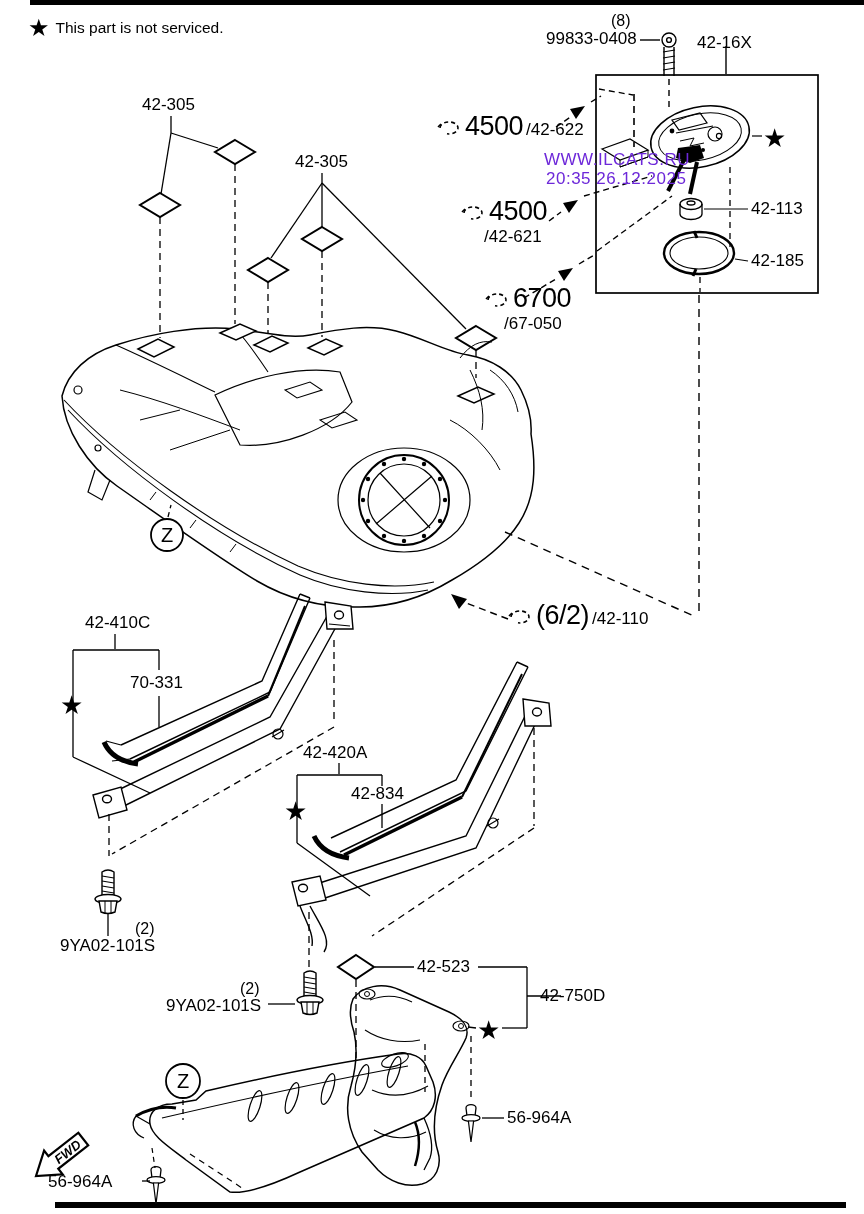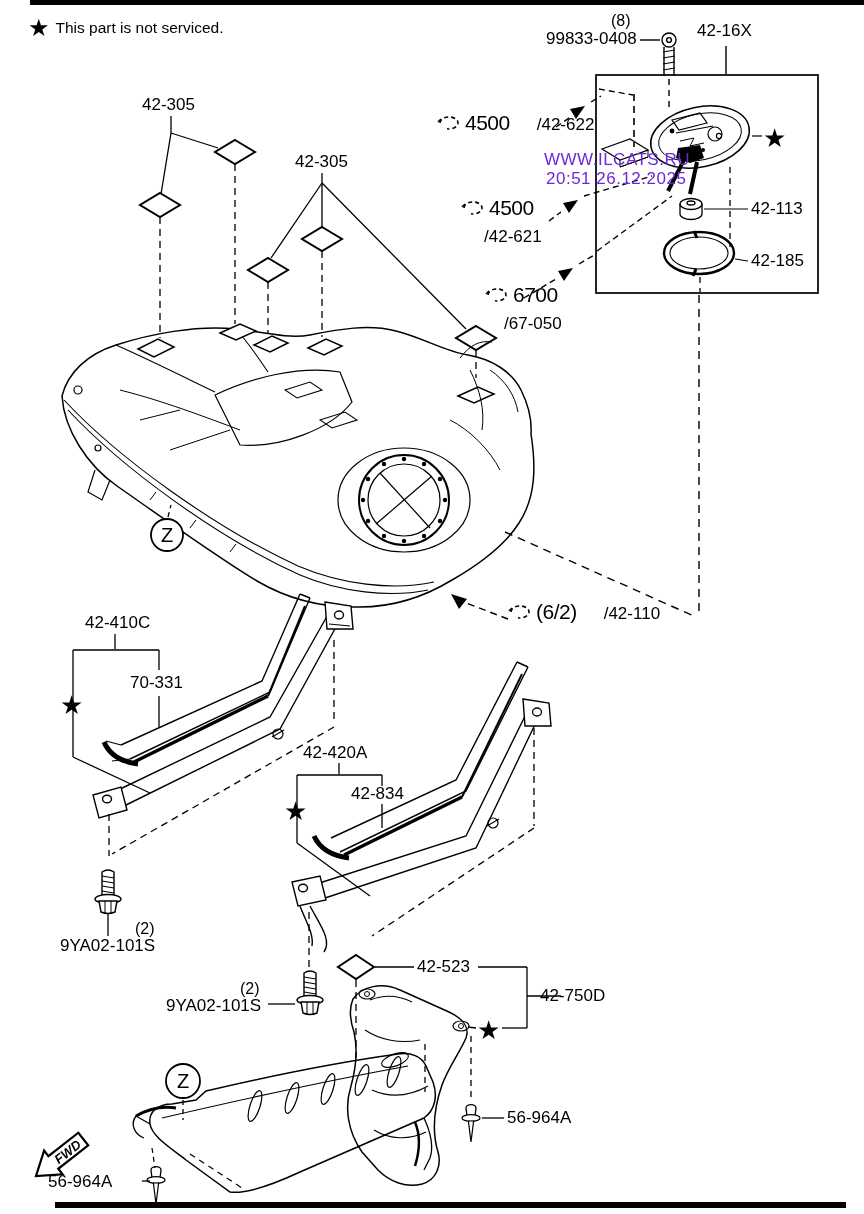--- a/index.html
+++ b/index.html
@@ -2,22 +2,22 @@
 <html><head>
 <meta charset="utf-8">
 <style>
   html,body{margin:0;padding:0;background:#fff;}
   .canvas{position:relative;width:864px;height:1214px;background:#fff;overflow:hidden;
           font-family:"Liberation Sans",sans-serif;color:#000;}
   .art{position:absolute;left:0;top:0;}
   .lbl{position:absolute;font-size:17px;line-height:1.05;white-space:nowrap;color:#000;}
   .lbl.small{font-size:16px;}
   .row{display:flex;align-items:baseline;gap:3px;}
-  .big{font-size:21px;letter-spacing:-0.5px;}
-  .ref{font-size:17px;margin-left:24px;}
+  .big{font-size:27px;letter-spacing:-0.5px;}
+  .ref{font-size:17px;}
   .legend{position:absolute;left:28px;top:16px;display:flex;align-items:center;gap:6px;}
   .legend .star{font-size:24px;font-family:"DejaVu Sans",sans-serif;line-height:1;}
   .legend .txt{font-size:15.5px;}
   .wm{position:absolute;color:#6d28d9;font-size:17px;letter-spacing:0.5px;z-index:5;}
   .clampicon{position:relative;top:2px;}
   svg text{font-family:"Liberation Sans",sans-serif;}
   svg text.starglyph{font-family:"DejaVu Sans",sans-serif;}
 </style>
 </head>
 <body>
@@ -340,28 +340,28 @@
     <path d="M 382,775 L 382,786 M 382,804 L 382,828"></path>
   </g>
 </svg>
 
 <div class="legend">
   <span class="star">★</span>
   <span class="txt">This part is not serviced.</span>
 </div>
 
 <div class="wm" style="left:544px;top:150px">WWW.ILCATS.RU</div>
-<div class="wm" style="left:546px;top:169px">20:51 26.12.2025</div>
+<div class="wm" style="left:546px;top:169px">20:35 26.12.2025</div>
 
 <div class="lbl" style="left:142px;top:96px">42-305</div>
 <div class="lbl" style="left:295px;top:153px">42-305</div>
 
 <div class="lbl small" style="left:611px;top:13px">(8)</div>
 <div class="lbl" style="left:546px;top:30px">99833-0408</div>
-<div class="lbl" style="left:697px;top:22px">42-16X</div>
+<div class="lbl" style="left:697px;top:34px">42-16X</div>
 
 <div class="lbl row" style="left:436px;top:112px">
   <svg class="clampicon" width="26" height="18" viewBox="-13 -9 26 18">
         <use href="#clamp-glyph"></use>
       </svg>
   <span class="big">4500</span>
   <span class="ref">/42-622</span>
 </div>
 
 <div class="lbl row" style="left:460px;top:197px">

